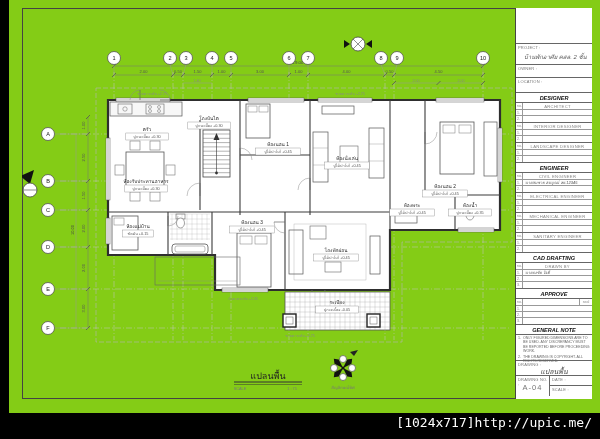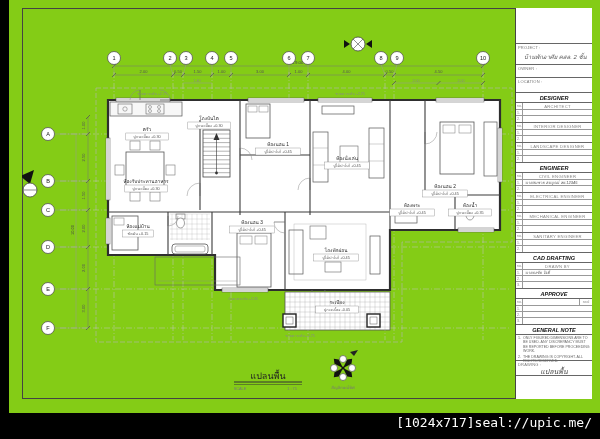--- a/index.html
+++ b/index.html
@@ -593,18 +593,32 @@
         <div class="note-item">
           <span class="n">2.</span>
           <span class="t">THE DRAWING IS COPYRIGHT. ALL RIGHTS RESERVED.</span>
         </div>
       </div>
 
     <div class="tb-row tb-drawing">
       <span class="tb-lab">DRAWING :</span>
       <span class="val">แปลนพื้น</span>
     </div>
+    <div class="tb-row tb-bottom">
+      <div class="cell-l">
+        <span class="tb-lab">DRAWING NO. :</span>
+        <span class="no-val">A-04</span>
+      </div>
+      <div class="cell-r">
+        <div class="half">
+          <span class="tb-lab">DATE :</span>
+        </div>
+        <div class="half">
+          <span class="tb-lab">SCALE :</span>
+        </div>
+      </div>
+    </div>
   </div>
 </div>
 
 <div class="bottom-bar">
-  <span class="wm">[1024x717]seal://upic.me/</span>
+  <span class="wm">[1024x717]http://upic.me/</span>
 </div>
 
 </body></html>

